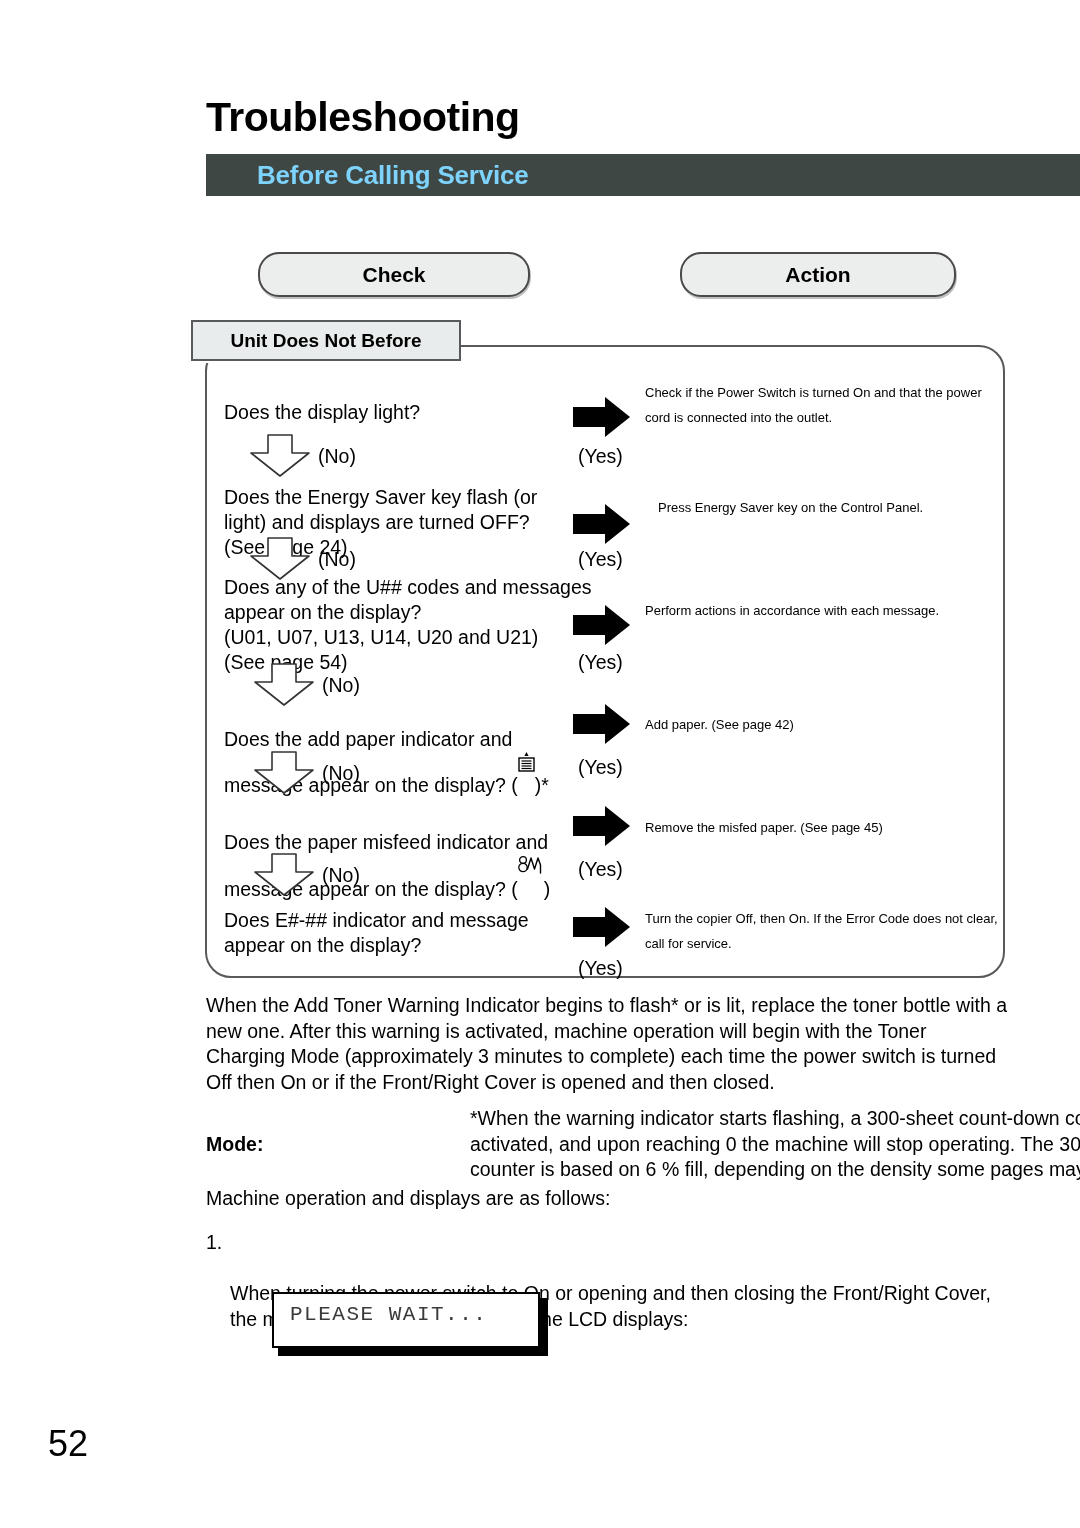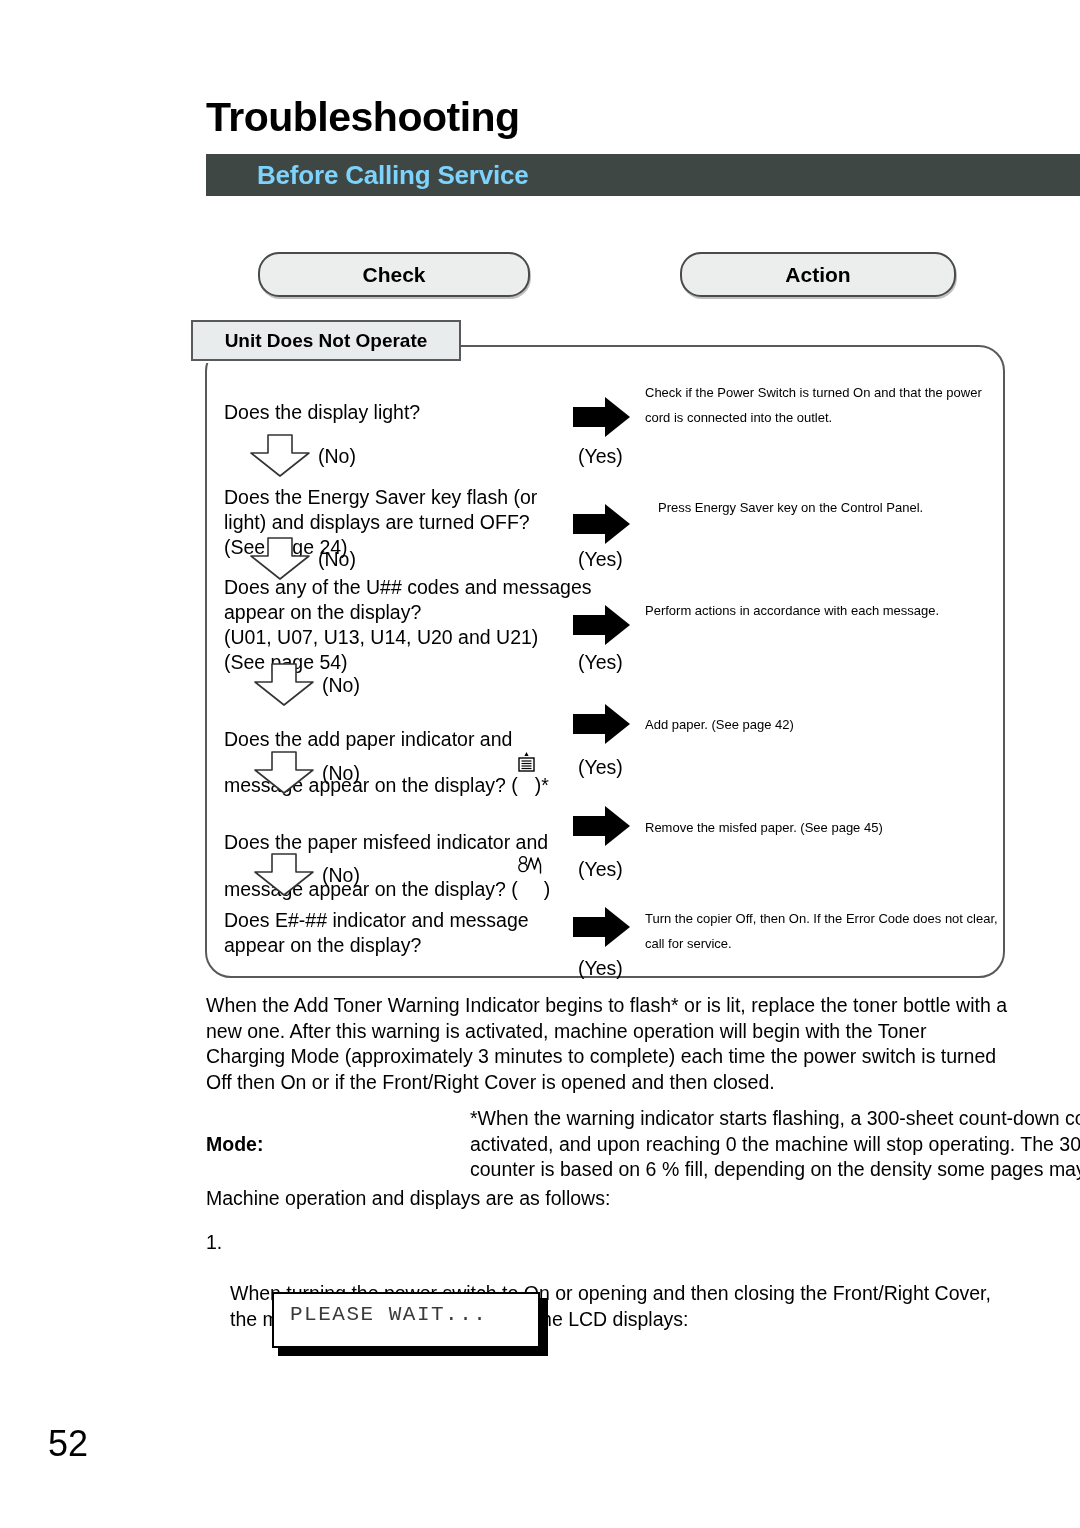--- a/index.html
+++ b/index.html
@@ -155,21 +155,21 @@
   <div class="pill" id="pill-check">
     <span>Check</span>
   </div>
   <div class="pill" id="pill-action">
     <span>Action</span>
   </div>
 
   <div class="flow-box"></div>
   <div class="flow-mask"></div>
   <div class="flow-label">
-    <span>Unit Does Not Operate</span>
+    <span>Unit Does Not Before</span>
   </div>
 
   <div class="check-text" style="left:224px;top:400px;width:350px;">Does the display light?</div>
   <div class="down-arrow" style="left:246px;top:434px;">
     <svg viewBox="0 0 68 44">
         <polygon points="22,1 46,1 46,19 63,19 34,42 5,19 22,19" fill="#ffffff" stroke="#333333" stroke-width="1.6" stroke-linejoin="round"></polygon>
       </svg>
   </div>
   <div class="no-label" style="left:318px;top:444px;">(No)</div>
   <div class="right-arrow" style="left:572px;top:396px;">

